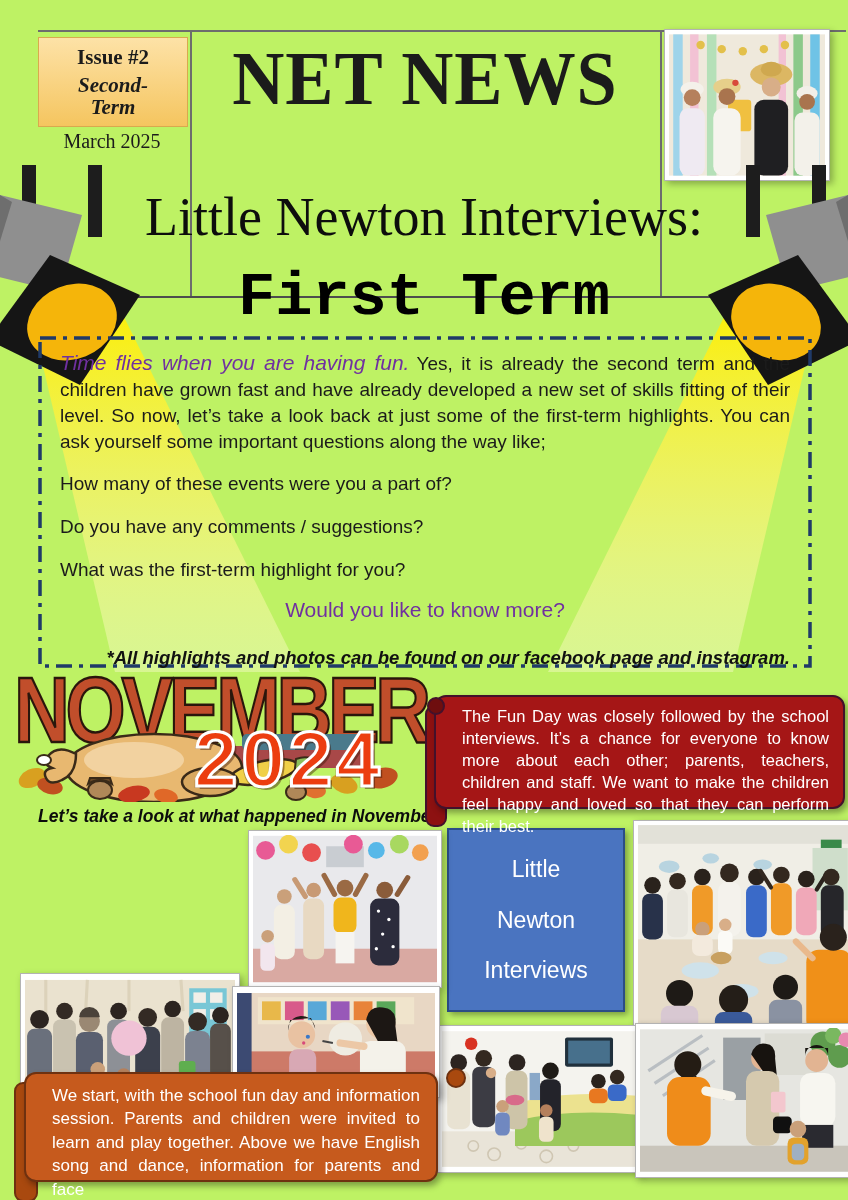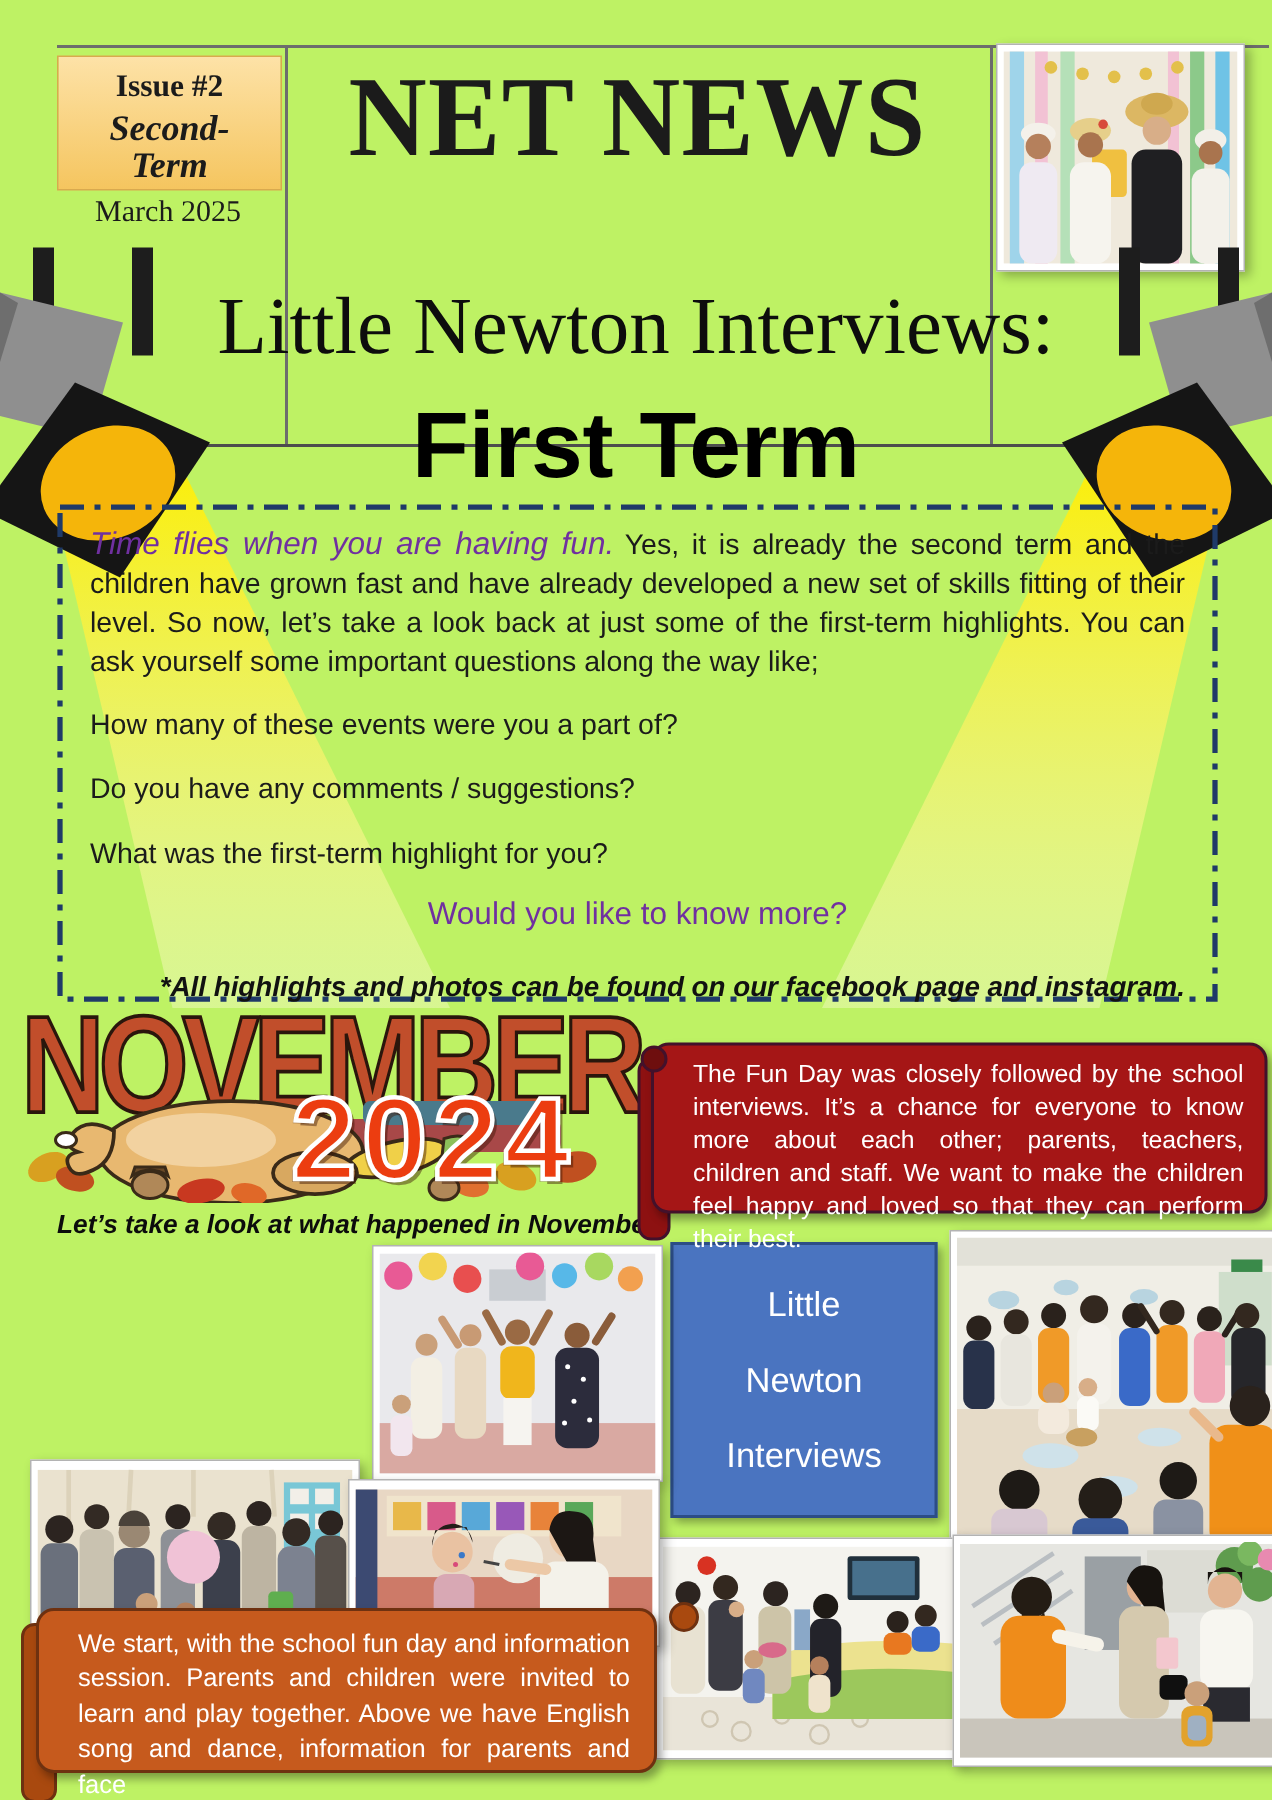--- a/index.html
+++ b/index.html
@@ -5,35 +5,35 @@
   html,body{margin:0;padding:0;background:#ffffff;}
   .page{position:relative;width:848px;height:1200px;background:#bef264;overflow:hidden;
         font-family:"Liberation Sans",sans-serif;color:#1b1b1b;}
 
   
   .rule{position:absolute;background:#6d6d6d;}
   .issue-box{position:absolute;left:38px;top:37px;width:148px;height:88px;
     background:linear-gradient(#fde2a7,#f5c55f);border:1px solid #d9a94e;text-align:center;
     font-family:"Liberation Serif",serif;}
   .issue-label{font-weight:bold;font-size:21px;margin-top:7px;}
-  .issue-term{font-weight:bold;font-style:italic;font-size:24px;line-height:1.05;width:96px;margin:4px auto 0;}
+  .issue-term{font-weight:bold;font-style:italic;font-size:21px;line-height:1.05;width:96px;margin:4px auto 0;}
   .issue-date{position:absolute;left:38px;top:130px;width:148px;text-align:center;
     font-family:"Liberation Serif",serif;font-size:20px;}
   .masthead{position:absolute;left:192px;top:40px;width:466px;text-align:center;}
   .net-title{font-family:"Liberation Serif",serif;font-weight:bold;font-size:76px;line-height:1;letter-spacing:1px;transform:scaleX(.95);}
   .net-sub{font-family:"Liberation Serif",serif;font-size:26px;margin-top:12px;}
   .photo{position:absolute;background:#fff;border:1px solid #b3b3b3;padding:4px;
     box-shadow:3px 3px 7px rgba(0,0,0,.30);}
   .photo svg{display:block;}
 
   
   .spot-heading{position:absolute;left:0;top:186px;width:848px;text-align:center;z-index:2;
     font-family:"Liberation Serif",serif;font-size:54px;font-weight:400;color:#0d0d0d;}
   .spot-sub{position:absolute;left:0;top:262px;width:848px;text-align:center;z-index:2;
-    font-family:Liberation Sans, sans-serif;font-size:62px;font-weight:bold;color:#000;}
+    font-family:Liberation Mono, monospace;font-size:62px;font-weight:bold;color:#000;}
   .beams{position:absolute;left:0;top:160px;width:848px;height:520px;z-index:1;}
 
   
   .intro-box{position:absolute;left:38px;top:336px;width:774px;height:332px;z-index:2;}
   .intro-border{position:absolute;left:0;top:0;}
   .intro-content{position:absolute;left:0;top:0;width:774px;height:332px;
     padding:13px 22px;box-sizing:border-box;font-size:19px;line-height:1.35;text-align:justify;}
   .lead{color:#7030a0;font-style:italic;font-size:21px;margin-right:7px;}
   .q{margin:17px 0 0;text-align:left;}
   .q:first-of-type{margin-top:14px;}

